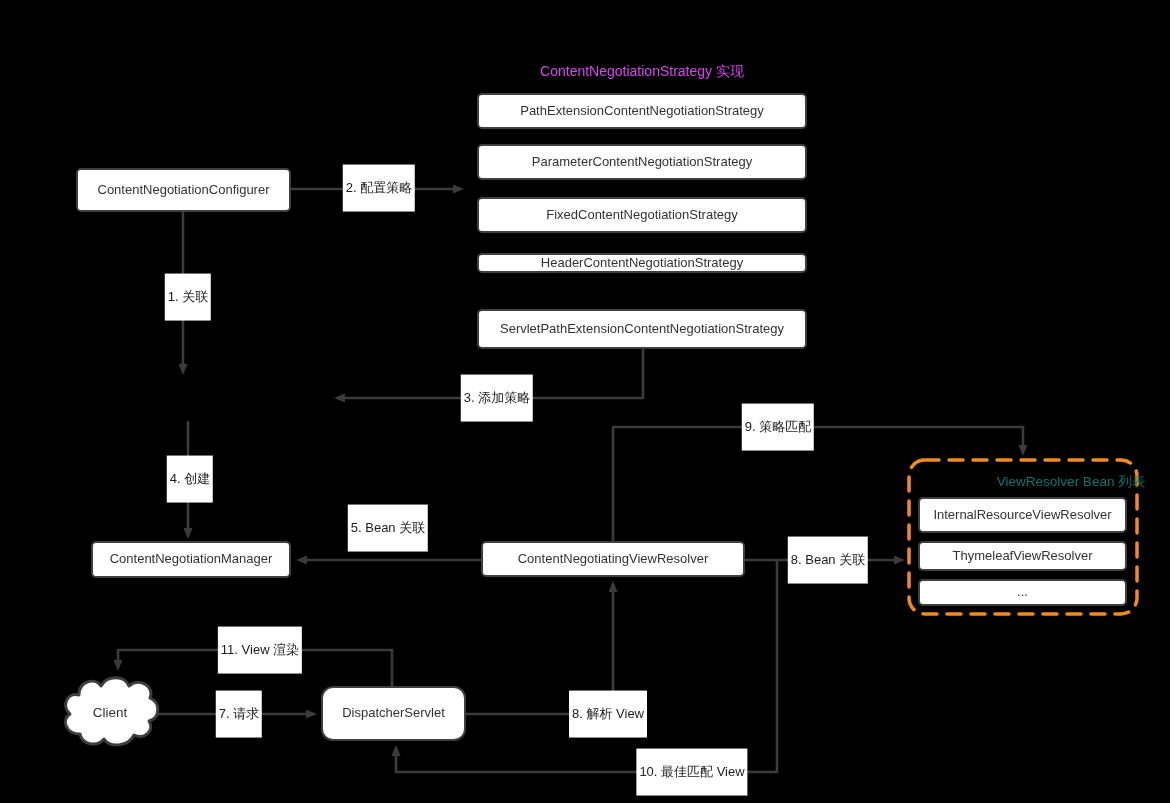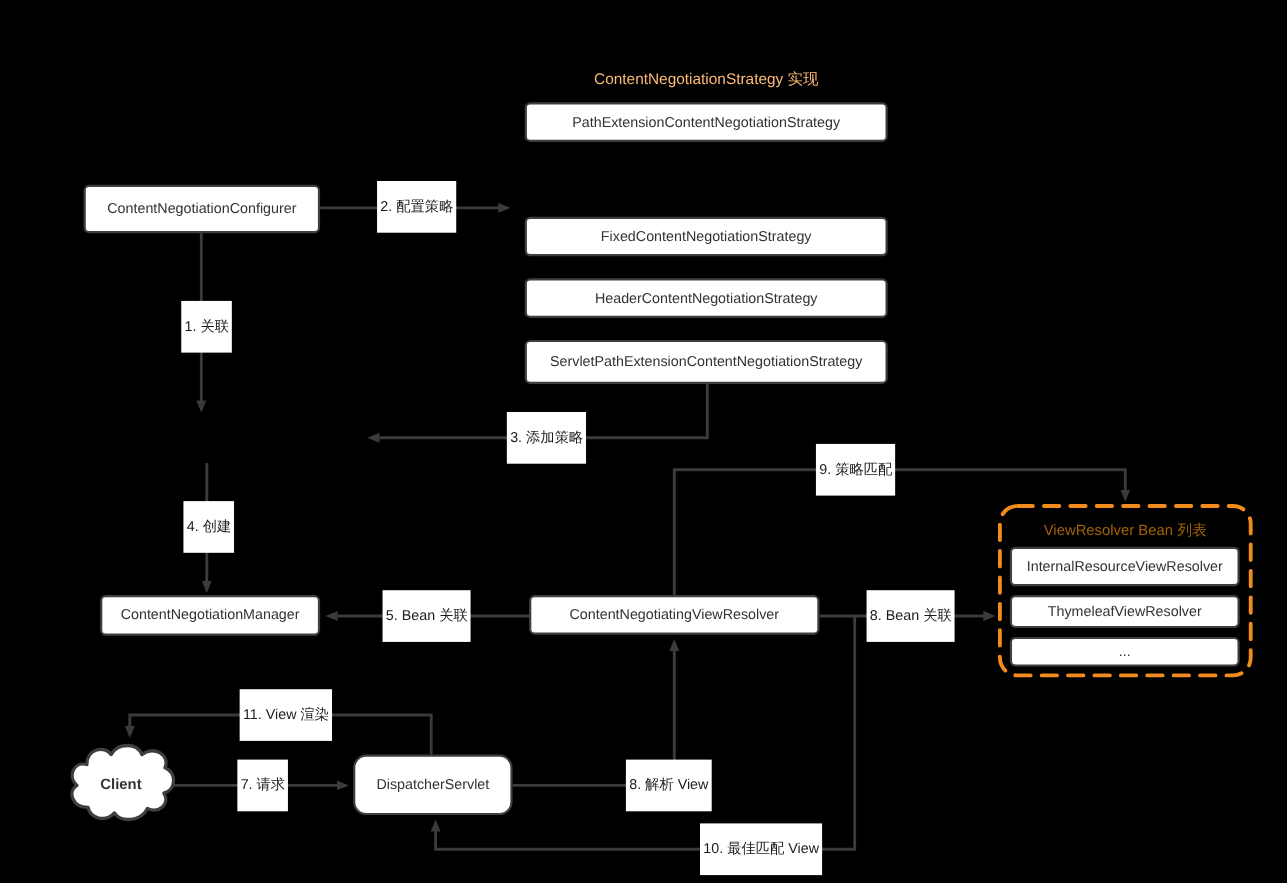--- a/index.html
+++ b/index.html
@@ -31,26 +31,26 @@
     padding:15px 3px;
     white-space:nowrap;
     z-index:5;
   }
   .gtitle{
     position:absolute;
     transform:translate(-50%,-50%);
     white-space:nowrap;
     font-size:14px;
   }
-  #strategy-group-title{color:#fdba74;}
-  #viewresolver-group-title{color:#a16207;font-size:13.5px;}
+  #strategy-group-title{color:#d946ef;}
+  #viewresolver-group-title{color:#0f766e;font-size:13.5px;margin-left:48px;}
   #client-text{
     position:absolute;left:62px;top:672px;width:96px;height:80px;
     display:flex;align-items:center;justify-content:center;
-    color:#333;font-size:13.5px;z-index:3;font-weight:bold;
+    color:#333;font-size:13.5px;z-index:3;
   }
   .cloud-svg{position:absolute;left:58px;top:668px;z-index:2;}
 </style>
 </head>
 <body>
 
 <div id="canvas">
 
   <svg id="edges" width="1170" height="803" viewBox="0 0 1170 803">
     <defs>
@@ -73,24 +73,27 @@
     </g>
     <rect x="909" y="460" width="228" height="154" rx="16" fill="none" stroke="#f28b1e" stroke-width="3.5" stroke-dasharray="14 10" stroke-linecap="round"></rect>
   </svg>
 
   <div class="gtitle" id="strategy-group-title" style="left:642px;top:72px">ContentNegotiationStrategy 实现</div>
   <div class="gtitle" id="viewresolver-group-title" style="left:1023px;top:482px">ViewResolver Bean 列表</div>
 
   <div class="node" style="left:477px;top:93px;width:330px;height:36px">
     <span>PathExtensionContentNegotiationStrategy</span>
     </div>
+  <div class="node" style="left:477px;top:144px;width:330px;height:36px">
+    <span>ParameterContentNegotiationStrategy</span>
+    </div>
   <div class="node" style="left:477px;top:197px;width:330px;height:36px">
     <span>FixedContentNegotiationStrategy</span>
     </div>
-  <div class="node" style="left:477px;top:253px;width:330px;height:36px">
+  <div class="node" style="left:477px;top:253px;width:330px;height:20px">
     <span>HeaderContentNegotiationStrategy</span>
     </div>
   <div class="node" style="left:477px;top:309px;width:330px;height:40px">
     <span>ServletPathExtensionContentNegotiationStrategy</span>
     </div>
 
   <div class="node" style="left:76px;top:168px;width:215px;height:44px">
     <span>ContentNegotiationConfigurer</span>
     </div>
   <div class="node" style="left:91px;top:541px;width:200px;height:37px">
@@ -125,21 +128,21 @@
     <span>ThymeleafViewResolver</span>
     </div>
   <div class="node" style="left:918px;top:579px;width:209px;height:27px;z-index:4">
     <span>...</span>
     </div>
 
   <div class="elabel" style="left:188px;top:297px">1. 关联</div>
   <div class="elabel" style="left:379px;top:188px">2. 配置策略</div>
   <div class="elabel" style="left:497px;top:398px">3. 添加策略</div>
   <div class="elabel" style="left:190px;top:479px">4. 创建</div>
-  <div class="elabel" style="left:388px;top:560px">5. Bean 关联</div>
+  <div class="elabel" style="left:388px;top:528px">5. Bean 关联</div>
   <div class="elabel" style="left:828px;top:560px">8. Bean 关联</div>
   <div class="elabel" style="left:239px;top:714px">7. 请求</div>
   <div class="elabel" style="left:608px;top:714px">8. 解析 View</div>
   <div class="elabel" style="left:778px;top:427px">9. 策略匹配</div>
   <div class="elabel" style="left:692px;top:772px">10. 最佳匹配 View</div>
   <div class="elabel" style="left:260px;top:650px">11. View 渲染</div>
 
 </div>
 
 </body></html>

